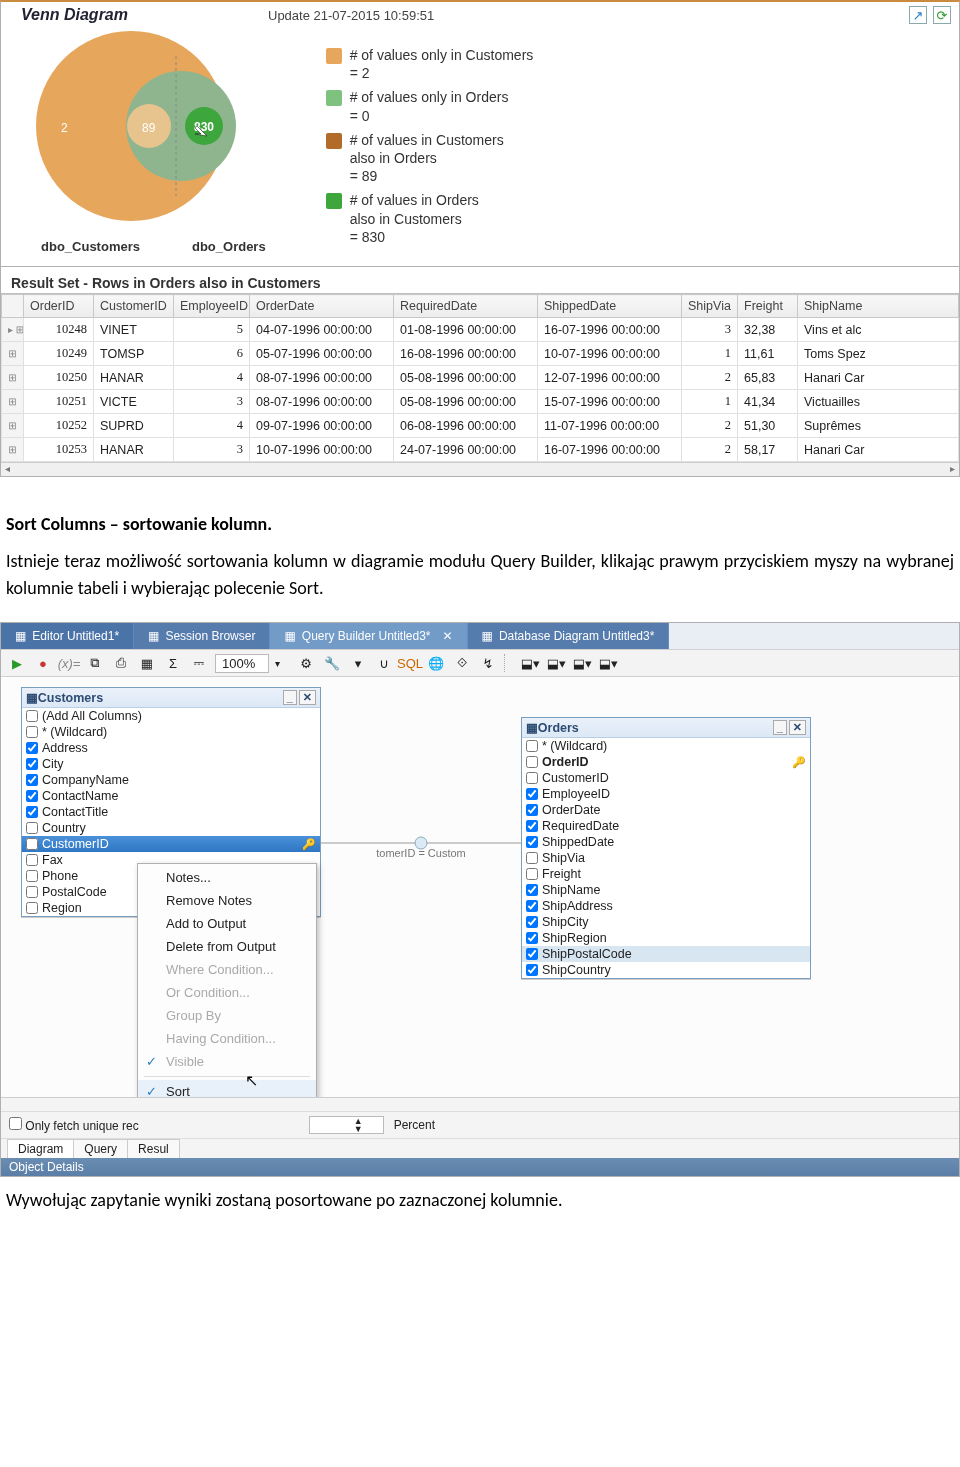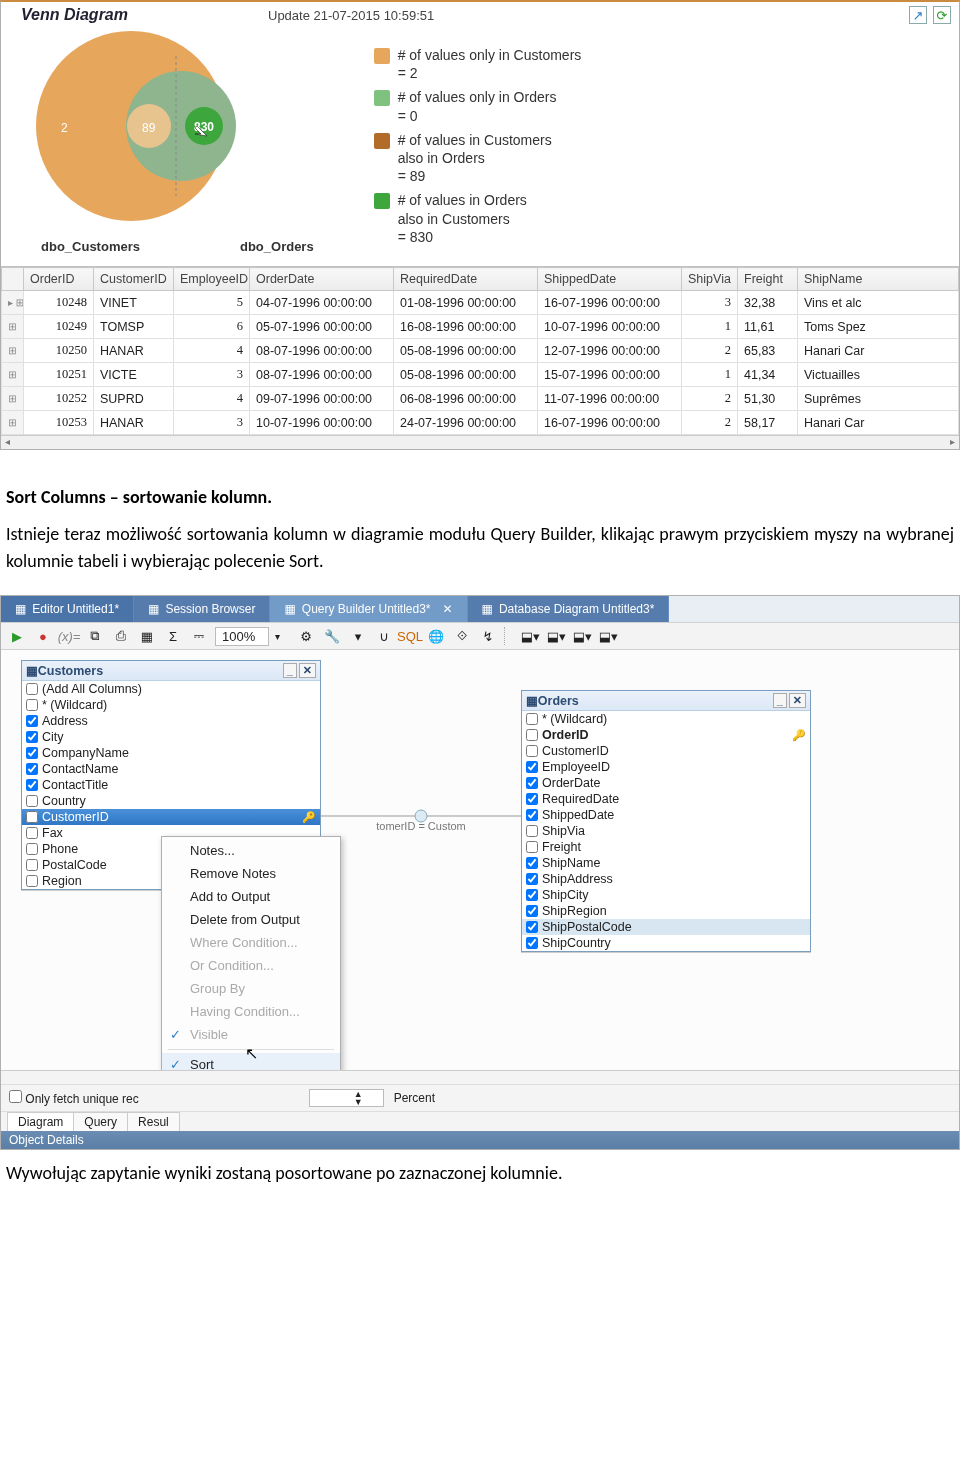--- a/index.html
+++ b/index.html
@@ -9,21 +9,21 @@
   
   .venn-panel { margin: 0 0 10px 0; border-top: 2px solid #c88b40; }
   .venn-header { display: flex; align-items: center; padding: 4px 8px 2px 20px; font-size: 14px; }
   .venn-title { font-style: italic; font-weight: bold; font-size: 16px; color: #223; }
   .venn-update { margin-left: 140px; font-size: 13px; color: #444; }
   .venn-icons { margin-left: auto; display: flex; gap: 6px; align-items: center; }
   .icon-sq { width: 18px; height: 18px; border: 1px solid #8aa; display: inline-flex; align-items: center; justify-content: center; font-size: 13px; color: #2a7fc4; }
   
   .venn-body { display: flex; padding: 0 20px 8px 20px; }
   .venn-svg-wrap { position: relative; }
-  .venn-labels { padding: 4px 20px; display: flex; gap: 100px; font-weight: bold; color: #333; margin-top: 6px; }
+  .venn-labels { padding: 4px 20px; display: flex; gap: 52px; font-weight: bold; color: #333; margin-top: 6px; }
   
   .legend { margin: 20px 0 0 40px; font-size: 14px; color: #333; }
   .legend-row { display: flex; align-items: flex-start; margin-bottom: 6px; }
   .legend-swatch { width: 16px; height: 16px; border-radius: 2px; margin-right: 8px; flex-shrink: 0; margin-top: 2px; }
   .legend-text { line-height: 1.3; }
   
   .result-header { padding: 8px 10px 2px 10px; font-weight: bold; font-size: 14px; color: #333; border-top: 1px solid #b0b0b0; }
   
   .grid { border-top: 1px solid #c0c0c0; }
   .grid table { border-collapse: collapse; width: 100%; table-layout: fixed; font-size: 12.5px; }
@@ -123,20 +123,21 @@
           <span class="legend-swatch" style="background:#b36b2a"></span>
           <span class="legend-text"># of values in Customers <br>also in Orders <br>= 89</span>
         </div>
         <div class="legend-row">
           <span class="legend-swatch" style="background:#3da63d"></span>
           <span class="legend-text"># of values in Orders <br>also in Customers <br>= 830</span>
         </div>
       </div>
   </div>
 
+  <div class="result-header">Result Set - Rows in Orders also in Customers</div>
   <div class="grid" style="position:relative">
     <table id="grid-table">
       <colgroup>
         <col style="width:22px">
           <col style="width:70px">
           <col style="width:80px">
           <col style="width:76px">
         <col style="width:144px">
           <col style="width:144px">
           <col style="width:144px">
@@ -434,21 +435,21 @@
             <input type="checkbox" checked="" style="">
             <label>ShipPostalCode</label>
           </div>
           <div class="tw-row">
             <input type="checkbox" checked="" style="">
             <label>ShipCountry</label>
           </div>
         </div>
     </div>
 
-    <div class="ctx-menu" style="left:160px; top:186px" id="ctx">
+    <div class="ctx-menu" style="left:136px; top:186px" id="ctx">
         <div class="ctx-item">Notes...</div>
         <div class="ctx-item">Remove Notes</div>
         <div class="ctx-item">Add to Output</div>
         <div class="ctx-item">Delete from Output</div>
         <div class="ctx-item disabled">Where Condition...</div>
         <div class="ctx-item disabled">Or Condition...</div>
         <div class="ctx-item disabled">Group By</div>
         <div class="ctx-item disabled">Having Condition...</div>
         <div class="ctx-item disabled checked">Visible</div>
         <div class="ctx-sep"></div>

